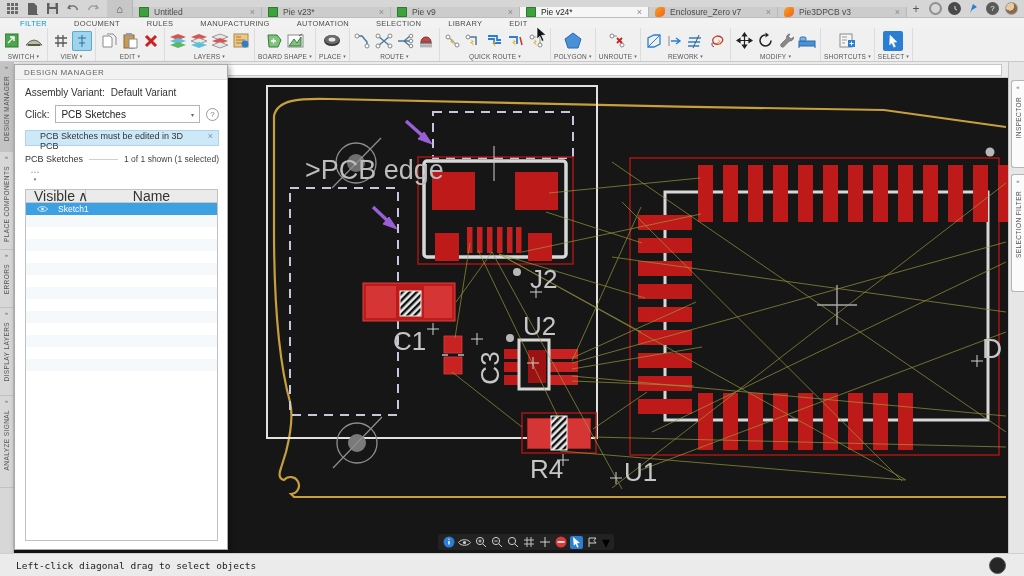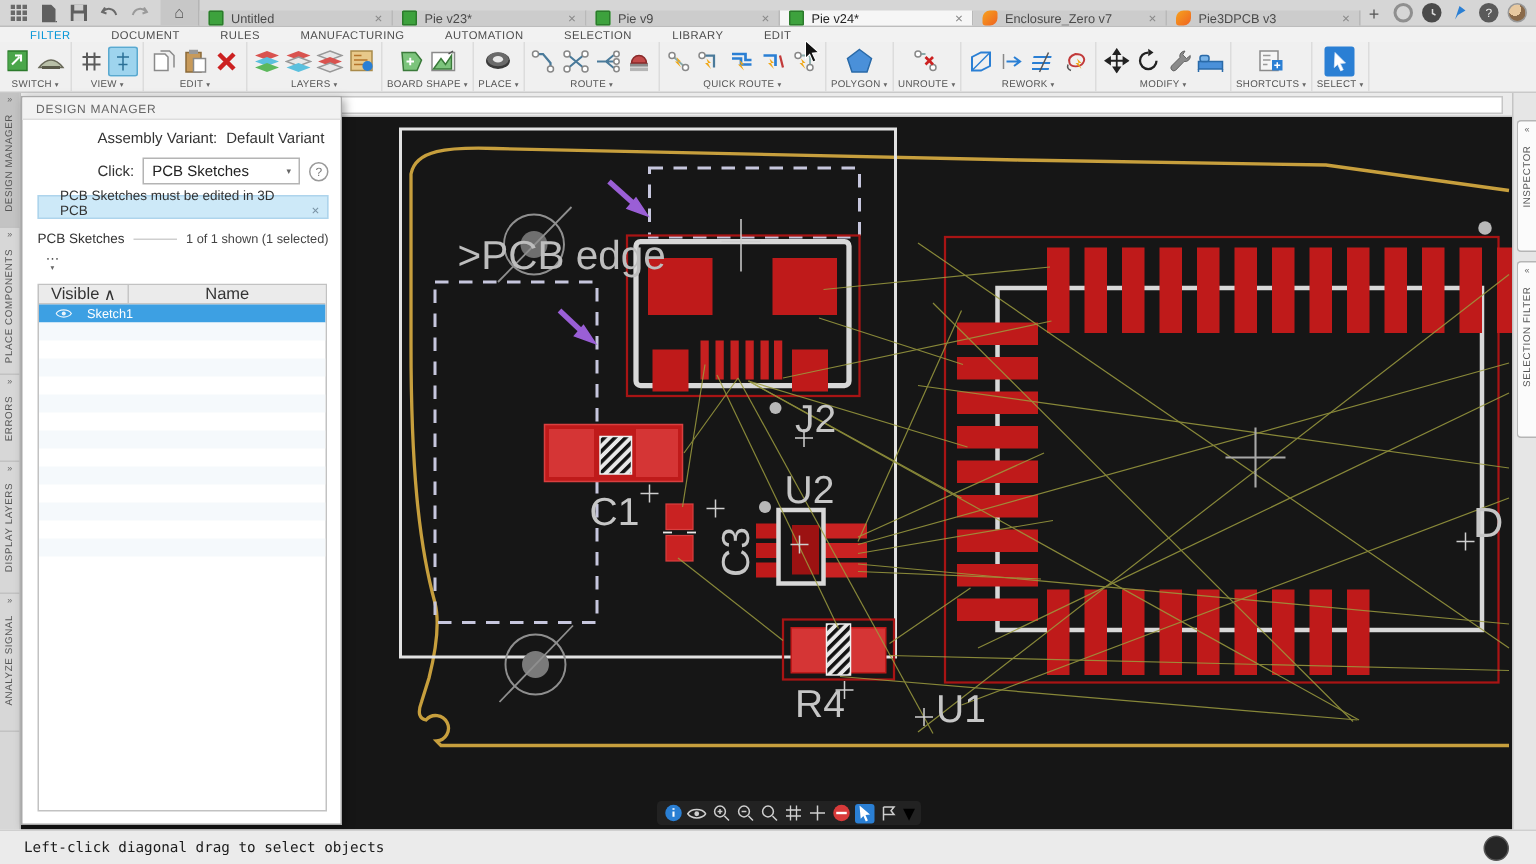--- a/index.html
+++ b/index.html
@@ -85,42 +85,42 @@
   .p-header { height:15px; background:#f2f2f2; border-bottom:1px solid #ddd; display:flex; align-items:center;
               padding-left:9px; font-size:8px; letter-spacing:.5px; color:#666; }
   .p-tabs { height:23px; display:flex; align-items:center; padding:0 6px 0 10px; border-bottom:1px solid #e4e4e4; }
   .p-tab { font-size:10px; color:#555; margin-right:22px; position:relative; height:100%; display:flex; align-items:center; }
   .p-tab.active { color:#0696d7; }
   .p-tab.active::after { content:""; position:absolute; left:0; right:0; bottom:0; height:2px; background:#0696d7; }
   .p-tabbtns { margin-left:auto; display:flex; gap:4px; }
   .p-btn { width:19px; height:16px; display:flex; align-items:center; justify-content:center; border-radius:2px; }
   .p-btn.pressed { background:#d2d2d2; box-shadow:inset 0 0 0 1px #9f9f9f; }
   .p-body { padding:7px 8px 0 10px; font-size:10px; color:#333; }
-  .p-row { display:flex; align-items:center; margin-bottom:7px;margin-left:40px; }
+  .p-row { display:flex; align-items:center; margin-bottom:7px; }
   .p-row .lab { margin-right:6px; }
   .p-select { flex:1; height:18px; border:1px solid #b4b4b4; background:#fff; display:flex; align-items:center;
               padding:0 5px; font-size:10px; color:#222; }
   .p-select .caret { margin-left:auto; font-size:6px; color:#666; }
   .help-circ { width:13px; height:13px; border:1px solid #9a9a9a; border-radius:50%; font-size:8px; color:#777;
                display:flex; align-items:center; justify-content:center; margin-left:6px; }
-  .banner { background:#cde9f8; border:1px solid #aed4ec; height:16px; display:flex; align-items:flex-end;
+  .banner { background:#cde9f8; border:1px solid #aed4ec; height:16px; display:flex; align-items:flex-start;
             font-size:9px; color:#333; padding:0 5px 0 14px; margin:2px 0 8px 0;gap:21px; }
   .banner .bx { margin-left:auto; color:#7a93a5; font-size:9px; }
   .sect-row { display:flex; align-items:center; font-size:9px; color:#333; margin-bottom:5px; }
   .sect-row .rule { flex:1; border-top:1px solid #cfcfcf; margin:0 6px; }
   .sect-row .count { font-size:8.5px; color:#444; white-space:nowrap; }
   .search-row { display:flex; align-items:center; margin-bottom:6px; }
   .search-box { flex:1; height:17px; border:1px solid #b4b4b4; background:#fff; display:flex; align-items:center; padding:0 4px; }
   .search-box input { border:none; outline:none; flex:1; font-size:9.5px; font-family:"Liberation Sans",sans-serif; color:#333; min-width:0; }
   .search-box input::placeholder { color:#9c9c9c; }
   .search-box .caret { font-size:6px; color:#666; }
   .overflow-btn { width:20px; text-align:center; color:#555; font-size:9px; line-height:7px; }
   .overflow-btn .mini { font-size:5px; color:#666; display:block; }
   .p-table { border:1px solid #c2c2c2; margin-right:1px; flex:1; display:flex; flex-direction:column; overflow:hidden; }
-  .t-head { height:13px; background:#ebebeb; border-bottom:1px solid #c6c6c6; display:flex; font-size:11px; color:#333; }
+  .t-head { height:13px; background:#ebebeb; border-bottom:1px solid #c6c6c6; display:flex; font-size:14px; color:#333; }
   .t-head .c1 { width:60px; border-right:1px solid #c6c6c6; display:flex; align-items:center; padding-left:8px; gap:3px; }
   .t-head .c2 { flex:1; display:flex; align-items:center; justify-content:center; }
   .t-row { height:12px; display:flex; align-items:center; font-size:8.5px; }
   .t-row.selected { background:#3da0e3; color:#fff; }
   .t-row .eye { width:32px; display:flex; justify-content:center; }
   .t-row.empty:nth-child(odd) { background:#f5f9fc; }
   .p-tablewrap { display:flex; flex-direction:column; flex:1; padding:0 8px 8px 10px; overflow:hidden; }
 
   
   .statusbar { position:absolute; left:0; top:553px; width:1024px; height:23px; background:#ebebeb;

